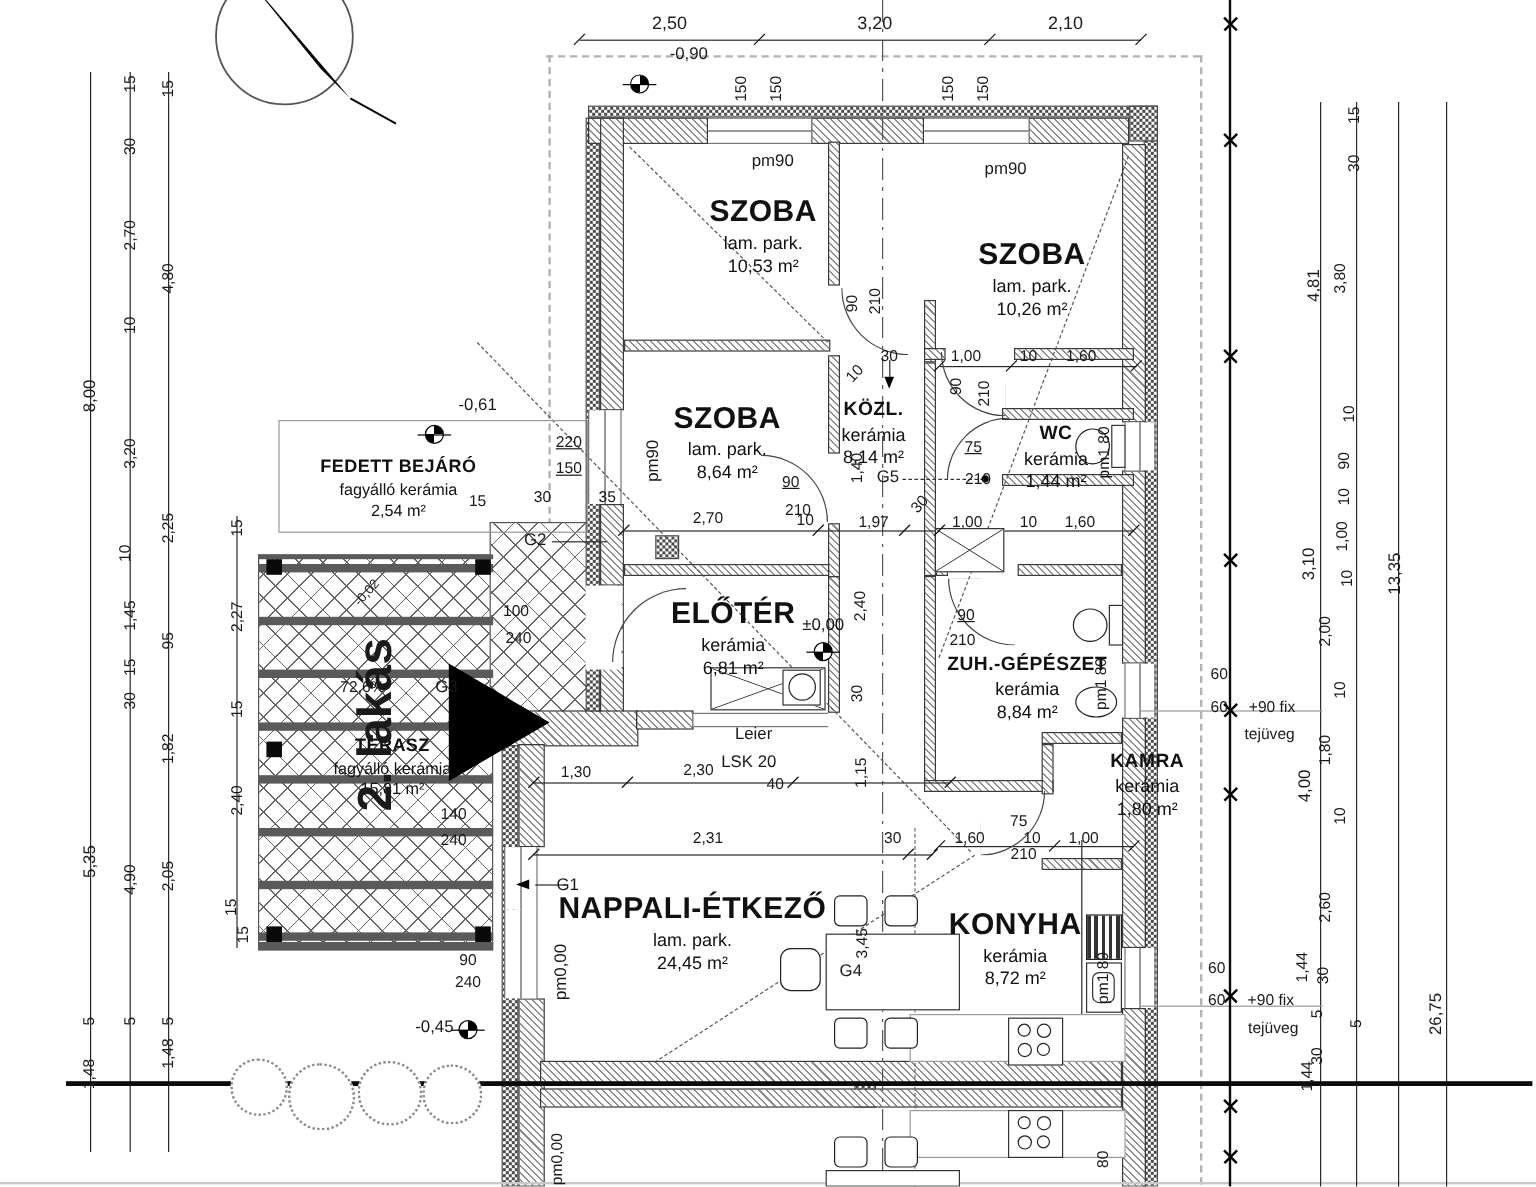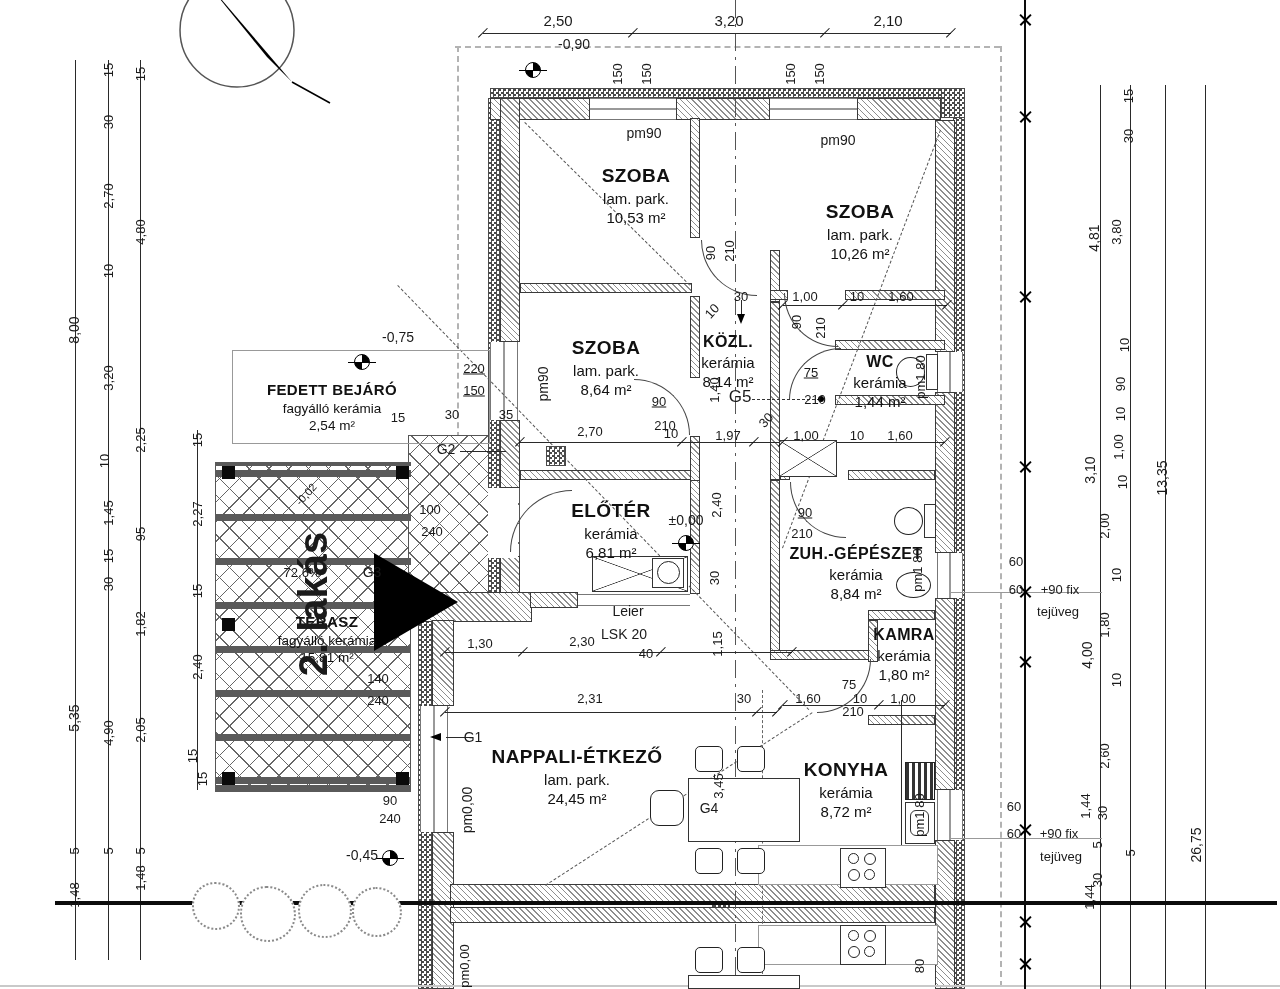--- a/index.html
+++ b/index.html
@@ -42,21 +42,21 @@
   .lvl{border:1px solid #000;border-radius:50%;z-index:11;
        background:conic-gradient(#000 0 90deg,#fff 90deg 180deg,#000 180deg 270deg,#fff 270deg)}
   .lvl::after{content:"";position:absolute;left:-7px;right:-7px;top:50%;height:1px;background:#000}
   .tri{width:0;height:0;border-top:49px solid transparent;border-bottom:49px solid transparent;
        border-left:84px solid #000;z-index:8}
   .tree{border:2px dotted #8a8a8a;border-radius:48% 52% 50% 50%;background:#fff;z-index:10}
   .dot{background:#000;border-radius:50%;z-index:7}
   .arrl{width:0;height:0;border-top:4px solid transparent;border-bottom:4px solid transparent;border-right:11px solid #000;z-index:7}
   .arrd{width:0;height:0;border-left:4px solid transparent;border-right:4px solid transparent;border-top:10px solid #000;z-index:7}
   .rblock{position:absolute;transform:translate(-50%,-50%);text-align:center;line-height:1.3;white-space:nowrap;z-index:18}
-  .rname{font-weight:bold;font-size:19px;letter-spacing:.4px}
+  .rname{font-weight:bold;font-size:25px;letter-spacing:.4px}
   .rfin,.rarea{font-size:15px}
   .mid .rname{font-size:16px}
   .small .rname{font-size:15px}
   .small .rfin,.small .rarea{font-size:13.5px}
   #anno{position:absolute;inset:0;z-index:20}
   .an{position:absolute;transform:translate(-50%,-50%);font-size:13px;color:#1a1a1a;white-space:nowrap}
   .an.v{transform:translate(-50%,-50%) rotate(-90deg)}
   .an.d{transform:translate(-50%,-50%) rotate(-48deg)}
   .an.u{text-decoration:underline}
 </style>
@@ -305,21 +305,21 @@
   <div class="rblock" style="left:611px;top:531px">
     <div class="rname">ELŐTÉR</div>
     <div class="rfin">kerámia</div>
     <div class="rarea">6,81 m²</div>
   </div>
   <div class="rblock mid" style="left:856px;top:574px">
     <div class="rname">ZUH.-GÉPÉSZET</div>
     <div class="rfin">kerámia</div>
     <div class="rarea">8,84 m²</div>
   </div>
-  <div class="rblock mid" style="left:904px;top:655px">
+  <div class="rblock mid" style="left:956px;top:655px">
     <div class="rname">KAMRA</div>
     <div class="rfin">kerámia</div>
     <div class="rarea">1,80 m²</div>
   </div>
   <div class="rblock" style="left:577px;top:777px">
     <div class="rname">NAPPALI-ÉTKEZŐ</div>
     <div class="rfin">lam. park.</div>
     <div class="rarea">24,45 m²</div>
   </div>
   <div class="rblock" style="left:846px;top:790px">
@@ -406,21 +406,21 @@
       <span class="an h" style="left: 1058px; top: 611px;">tejüveg</span>
       <span class="an h" style="left: 1014px; top: 806px;">60</span>
       <span class="an h" style="left: 1014px; top: 833px;">60</span>
       <span class="an h" style="left: 1059px; top: 833px;">+90 fix</span>
       <span class="an h" style="left: 1061px; top: 856px;">tejüveg</span>
       <span class="an h" style="left: 644px; top: 133px; font-size: 14px;">pm90</span>
       <span class="an h" style="left: 838px; top: 140px; font-size: 14px;">pm90</span>
       <span class="an v" style="left: 543px; top: 384px; font-size: 14px;">pm90</span>
       <span class="an h u" style="left: 474px; top: 368px;">220</span>
       <span class="an h u" style="left: 474px; top: 390px;">150</span>
-      <span class="an h" style="left: 398px; top: 337px; font-size: 14px;">-0,75</span>
+      <span class="an h" style="left: 398px; top: 337px; font-size: 14px;">-0,61</span>
       <span class="an h" style="left: 398px; top: 417px;">15</span>
       <span class="an h" style="left: 452px; top: 414px;">30</span>
       <span class="an h" style="left: 506px; top: 414px;">35</span>
       <span class="an h" style="left: 446px; top: 449px; font-size: 14px;">G2</span>
       <span class="an h" style="left: 430px; top: 509px;">100</span>
       <span class="an h" style="left: 432px; top: 531px;">240</span>
       <span class="an d" style="left: 306px; top: 494px; font-size: 11px;">-0,02</span>
       <span class="an h" style="left: 302px; top: 572px;">72,6%</span>
       <span class="an h" style="left: 372px; top: 572px; font-size: 14px;">G3</span>
       <span class="an v" style="left: 313px; top: 604px; font-size: 40px; font-weight: bold;">2. lakás</span>
@@ -446,21 +446,21 @@
       <span class="an v" style="left: 718px; top: 786px;">3,45</span>
       <span class="an h" style="left: 590px; top: 431px;">2,70</span>
       <span class="an h" style="left: 671px; top: 433px;">10</span>
       <span class="an h" style="left: 728px; top: 435px;">1,97</span>
       <span class="an d" style="left: 766px; top: 420px;">30</span>
       <span class="an h" style="left: 741px; top: 296px;">30</span>
       <span class="an d" style="left: 712px; top: 311px;">10</span>
       <span class="an v" style="left: 710px; top: 253px;">90</span>
       <span class="an v" style="left: 729px; top: 251px;">210</span>
       <span class="an v" style="left: 714px; top: 390px;">1,40</span>
-      <span class="an h" style="left: 740px; top: 397px; font-size: 17px;">G5</span>
+      <span class="an h" style="left: 740px; top: 397px; font-size: 14px;">G5</span>
       <span class="an h u" style="left: 659px; top: 401px;">90</span>
       <span class="an h" style="left: 665px; top: 425px;">210</span>
       <span class="an h" style="left: 805px; top: 296px;">1,00</span>
       <span class="an h" style="left: 857px; top: 296px;">10</span>
       <span class="an h" style="left: 901px; top: 296px;">1,60</span>
       <span class="an v" style="left: 796px; top: 322px;">90</span>
       <span class="an v" style="left: 820px; top: 328px;">210</span>
       <span class="an h" style="left: 806px; top: 435px;">1,00</span>
       <span class="an h" style="left: 857px; top: 435px;">10</span>
       <span class="an h" style="left: 900px; top: 435px;">1,60</span>

